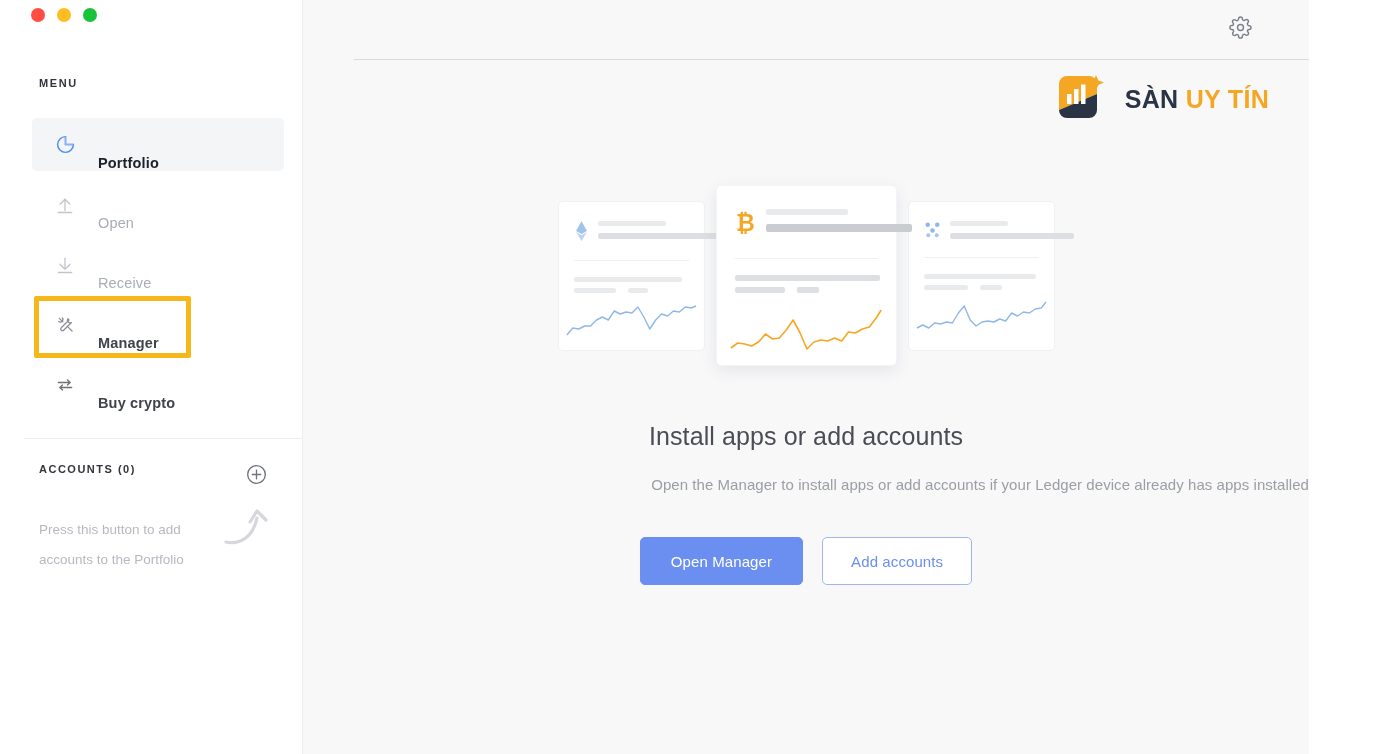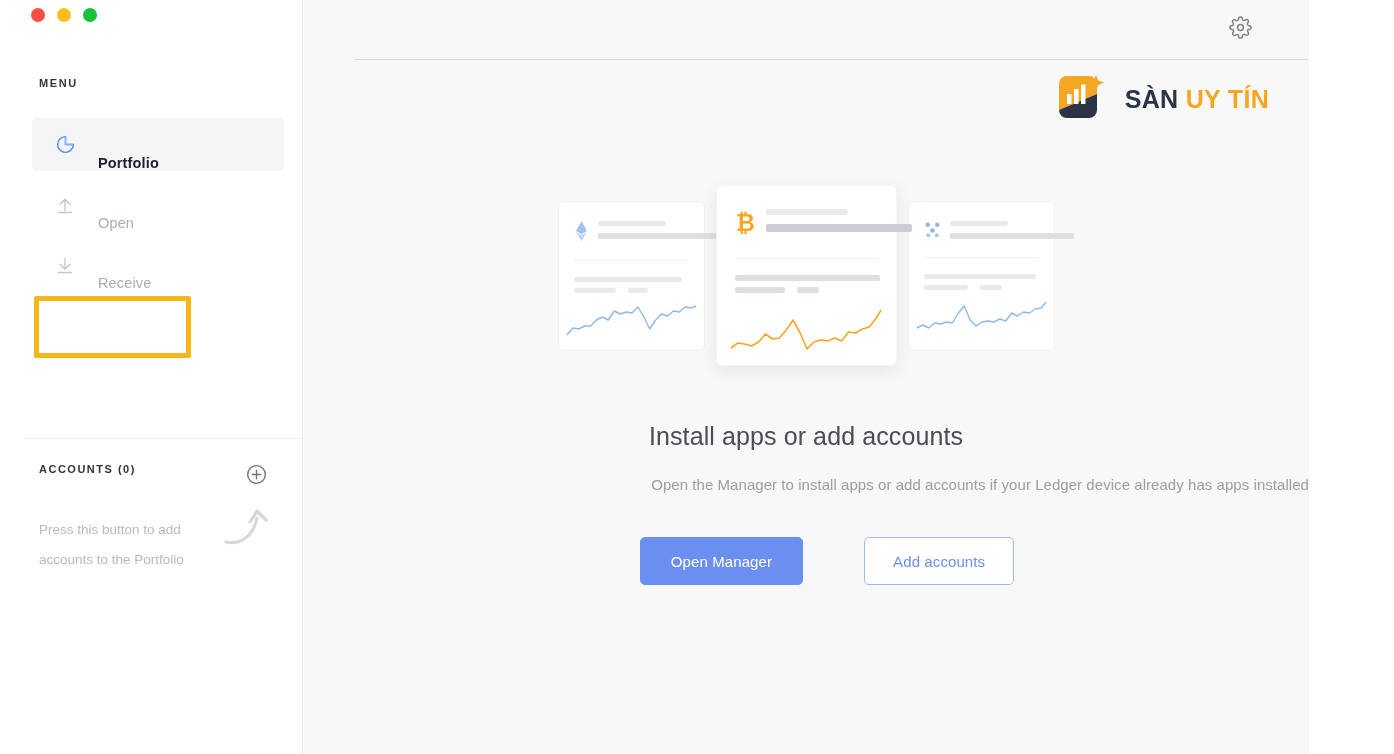--- a/index.html
+++ b/index.html
@@ -133,21 +133,21 @@
   .hero-sub {
     position:absolute; top:476px; left:0; right:0; text-align:right;
     font-size:15px; color:#9b9ea5; letter-spacing:.05px;
   }
   .actions {
     position:absolute; top:537px; left:0; right:0;
     display:flex; justify-content:center; gap:19px;
   }
   .btn {
     height:48px; display:flex; align-items:center; justify-content:center;
-    border-radius:5px; font-size:15px; letter-spacing:.1px; cursor:pointer;margin-left:42px;
+    border-radius:5px; font-size:15px; letter-spacing:.1px; cursor:pointer;
   }
   .btn.primary {
     background:#6a8ff0; color:#ffffff; padding:0 30px; border:1px solid #6a8ff0;
   }
   .btn.ghost {
     background:#ffffff; color:#6a8ff0; padding:0 28px;
     border:1px solid #9fb8f4;
   }
 </style>
 </head>
@@ -194,20 +194,31 @@
         <span class="ico">
           <svg width="20" height="20" viewBox="0 0 24 24" fill="none" stroke="#c2c5ca" stroke-width="1.6" stroke-linecap="round" stroke-linejoin="round">
             <path d="M12 4v12"></path>
               <path d="M6 11l6 6 6-6"></path>
               <path d="M4 21h16"></path>
           </svg>
         </span>
         <span class="lbl">Receive</span>
       </div>
 
+      <div class="nav-item enabled hl">
+        <span class="ico">
+          <svg width="21" height="21" viewBox="0 0 24 24" fill="none" stroke="#8a8e96" stroke-width="1.5" stroke-linecap="round" stroke-linejoin="round">
+            <path d="M14.5 5.5a3.2 3.2 0 0 0 4.3 4.2l-8.6 8.6a2 2 0 1 1-2.8-2.8l8.6-8.6a3.2 3.2 0 0 0-1.5-1.4z"></path>
+            <path d="M5 5l4 4"></path>
+              <path d="M4.2 8.6a3 3 0 0 0 4.2-4.2"></path>
+            <path d="M15 15l4.5 4.5"></path>
+          </svg>
+        </span>
+        <span class="lbl">Manager</span>
+      </div>
 
       <div class="nav-item enabled">
         <span class="ico">
           <svg width="20" height="20" viewBox="0 0 24 24" fill="none" stroke="#6e727a" stroke-width="1.6" stroke-linecap="round" stroke-linejoin="round">
             <path d="M4 9h14"></path>
               <path d="M15 6l3 3-3 3"></path>
             <path d="M20 15H6"></path>
               <path d="M9 18l-3-3 3-3"></path>
           </svg>
         </span>

